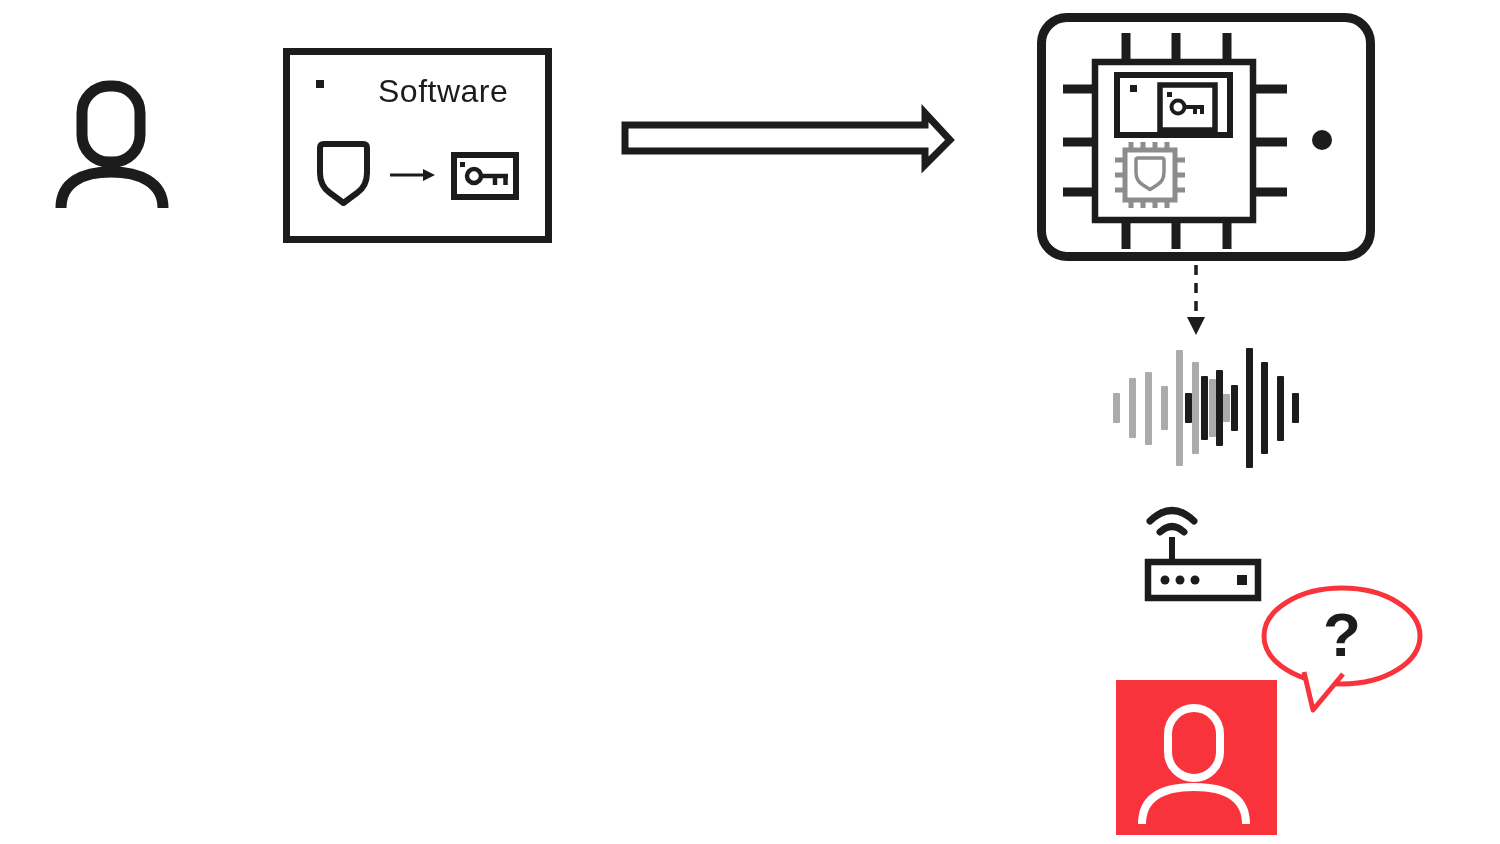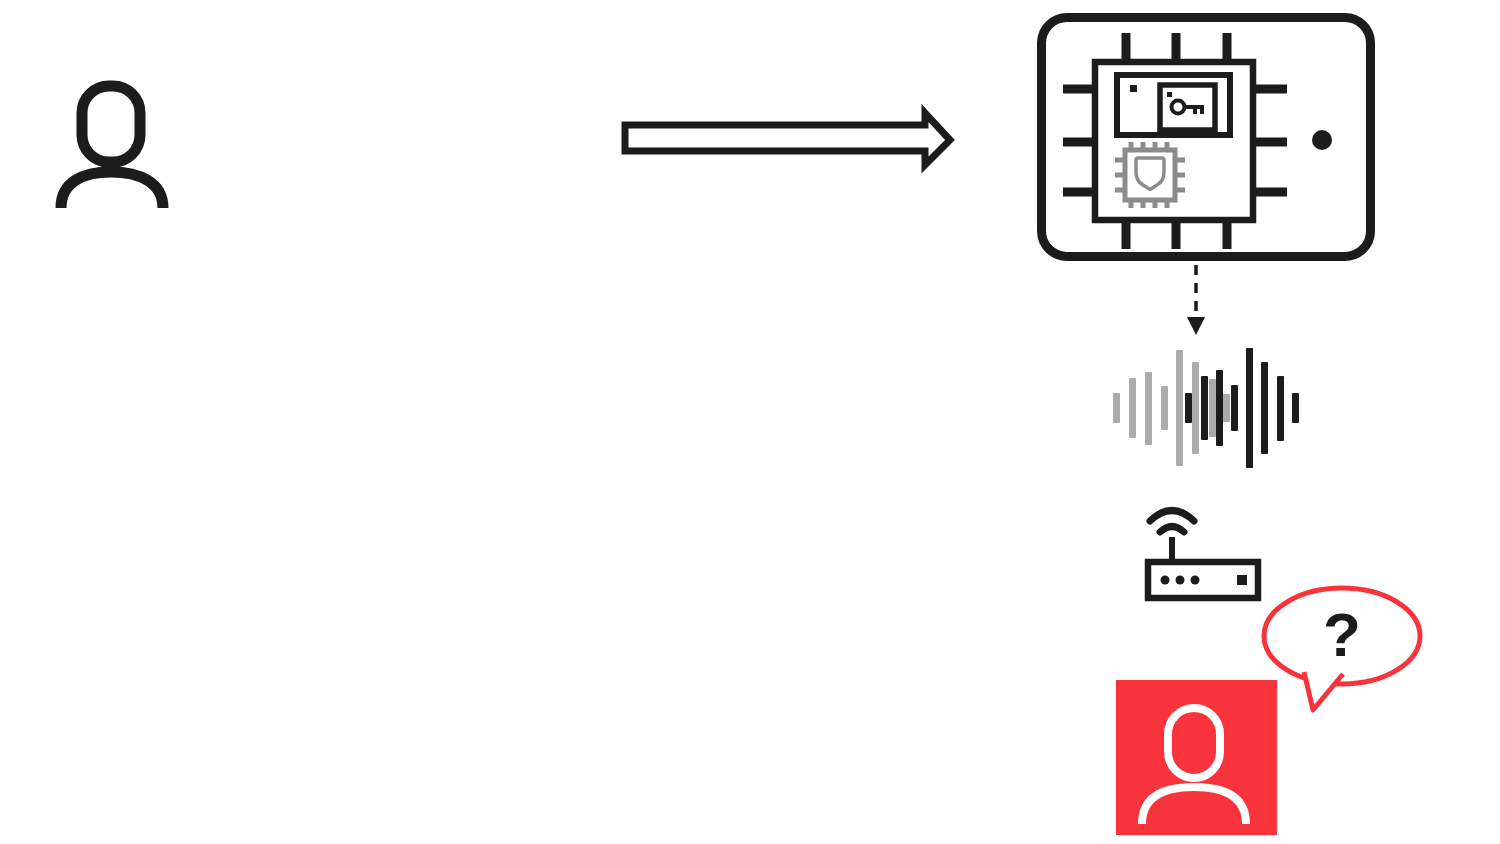--- a/index.html
+++ b/index.html
@@ -35,20 +35,43 @@
 </head>
 <body>
 
 <div id="canvas">
 
   <svg class="abs" style="left:58px;top:82px;" width="110" height="126" viewBox="0 0 110 126">
     <rect class="ink-stroke" x="24" y="4" width="58" height="76" rx="27" stroke-width="11"></rect>
     <path class="ink-stroke" stroke-width="11" d="M3,126 C3,100 25,90 53,90 C81,90 105,100 105,126"></path>
   </svg>
 
+  <div class="abs" id="software-box">
+    <div id="software-bullet"></div>
+    <span id="software-label">Software</span>
+
+    <svg class="abs" style="left:26px;top:85px;" width="55" height="67" viewBox="0 0 55 67">
+      <path class="ink-stroke" stroke-width="6" stroke-linejoin="round" d="M8,4 L47,4 Q51,4 51,8 L51,33 Q51,46 41,53 Q34,58 27.5,63 Q21,58 14,53 Q4,46 4,33 L4,8 Q4,4 8,4 Z"></path>
+    </svg>
+
+    <svg class="abs" style="left:100px;top:112px;" width="46" height="16" viewBox="0 0 46 16">
+      <line class="ink-stroke" stroke-width="3" x1="0" y1="8" x2="34" y2="8"></line>
+      <polygon class="ink-fill" points="33,2 45,8 33,14"></polygon>
+    </svg>
+
+    <div id="software-keybox">
+      <div class="dot"></div>
+      <svg class="abs" style="left:4px;top:3px;" width="52" height="30" viewBox="0 0 52 30">
+        <circle class="ink-stroke" stroke-width="4.5" cx="13" cy="15" r="7"></circle>
+        <line class="ink-stroke" stroke-width="4.5" x1="20" y1="15" x2="47" y2="15"></line>
+        <line class="ink-stroke" stroke-width="4.5" x1="34" y1="15" x2="34" y2="24"></line>
+        <line class="ink-stroke" stroke-width="4.5" x1="44.5" y1="15" x2="44.5" y2="24"></line>
+      </svg>
+    </div>
+  </div>
 
   <svg class="abs" style="left:620px;top:106px;" width="336" height="66" viewBox="0 0 336 66">
     <polygon class="ink-stroke" stroke-width="7" fill="#fff" stroke-linejoin="miter" points="5,19 305,19 305,7 330,34 305,59 305,45 5,45"></polygon>
   </svg>
 
   <div class="abs" id="device-frame"></div>
   <svg class="abs" style="left:1037px;top:13px;" width="338" height="248" viewBox="0 0 338 248">
 
     <g class="ink-fill">
       <rect x="84.5" y="20" width="9" height="32"></rect>

